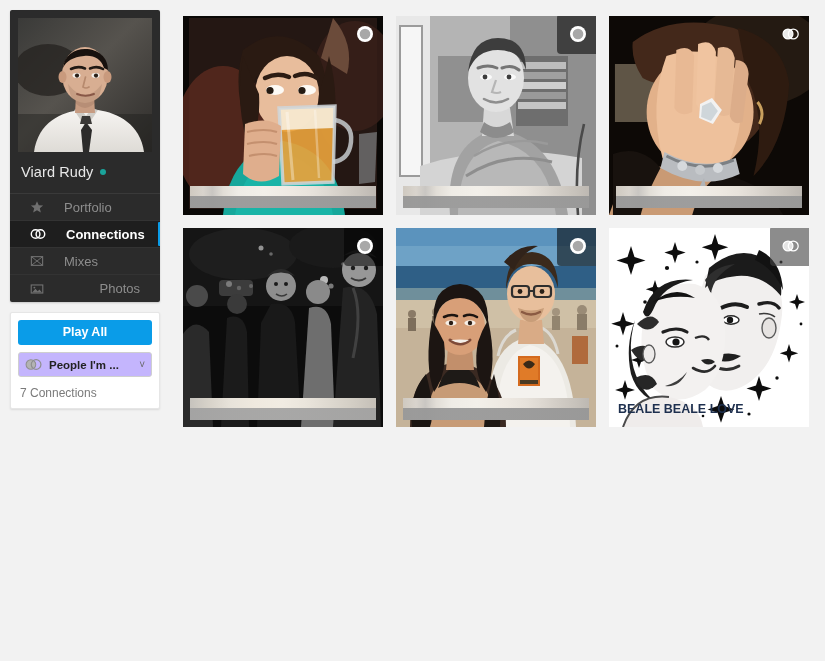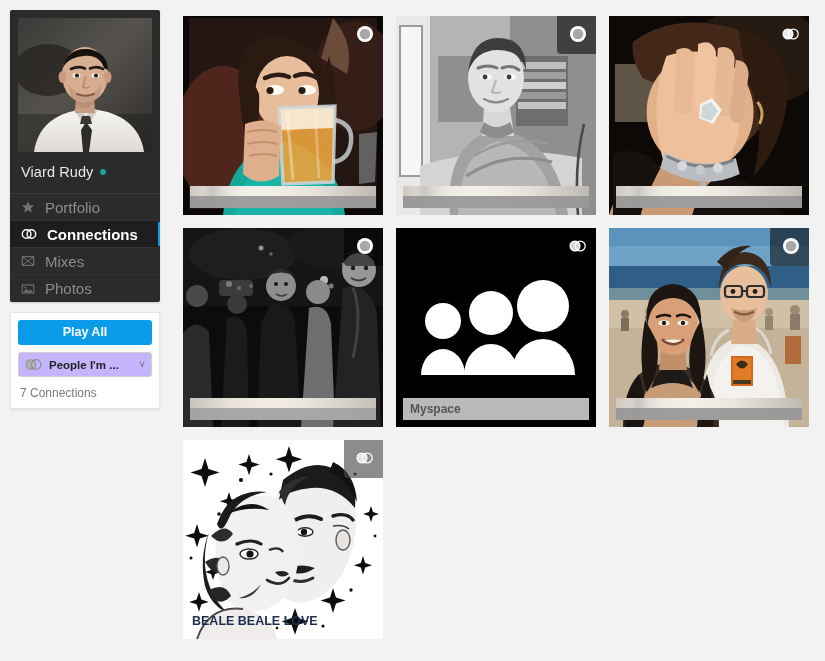--- a/index.html
+++ b/index.html
@@ -34,30 +34,30 @@
   .profile-name-row {
     padding:12px 11px 13px 11px;
     display:flex; align-items:center; gap:7px;
     border-bottom:1px solid #3a3a3a;
   }
   .profile-name { color:#e8e8e8; font-size:14.5px; letter-spacing:.1px; }
   .online-dot { width:6px; height:6px; border-radius:50%; background:#1aa39a; display:block; }
 
   .nav-list { padding:0; }
   .nav-item {
-    display:flex; align-items:center; gap:10px;
+    display:flex; align-items:center; gap:20px;
     height:27px;
-    padding:0 11px;
+    padding:0 20px;
     color:#8d8d8d;
-    font-size:15px;
+    font-size:13px;
     border-bottom:1px solid #333;
     position:relative;
     cursor:pointer;
   }
-  .nav-item:last-child { border-bottom:none; }
+  .nav-item:last-child { border-bottom:none;justify-content:space-between; }
   .nav-item.active { background:#1e1e1e; color:#fff; font-weight:bold; }
   .nav-item.active .active-bar {
     position:absolute; right:-4px; top:1px; bottom:1px;
     width:6px; background:#0a9ce8; border-radius:1px;
   }
   .nav-ico { width:14px; height:14px; display:block; flex:0 0 14px; }
   .nav-item.active .nav-ico path,
   .nav-item.active .nav-ico circle,
   .nav-item.active .nav-ico rect { stroke:#fff; }
   .nav-label { line-height:1; }
@@ -501,43 +501,20 @@
       <svg width="18" height="18" viewBox="0 0 18 18">
         <circle cx="9" cy="9" r="8" fill="#ffffff"></circle>
         <circle cx="9" cy="9" r="5.3" fill="#a8a8a8"></circle>
       </svg>
     </div>
     <div class="caption redacted dark">
       <span class="blurbar"></span>
     </div>
   </div>
 
-  <div class="tile">
-    <div class="tile-art">
-      <svg viewBox="0 0 200 199" preserveAspectRatio="none">
-        <rect width="200" height="199" fill="#000000"></rect>
-
-        <circle cx="47" cy="93" r="18" fill="#ffffff"></circle>
-        <path d="M25 147 a22 26 0 0 1 44 0 Z" fill="#ffffff"></path>
-
-        <circle cx="95" cy="85" r="22" fill="#ffffff"></circle>
-        <path d="M68 147 a27 31 0 0 1 54 0 Z" fill="#ffffff"></path>
-
-        <circle cx="147" cy="78" r="26" fill="#ffffff"></circle>
-        <path d="M115 147 a32 36 0 0 1 64 0 Z" fill="#ffffff"></path>
-      </svg>
-    </div>
-    <div class="badge">
-      <svg width="24" height="16" viewBox="0 0 24 16">
-        <circle cx="8" cy="8" r="6.6" fill="#d6d6d6" stroke="#ffffff" stroke-width="1.6"></circle>
-        <circle cx="15" cy="8" r="6.6" fill="none" stroke="#ffffff" stroke-width="1.7"></circle>
-      </svg>
-    </div>
-    <div class="caption myspace">Myspace</div>
-  </div>
 
   <div class="tile">
     <div class="tile-art">
       <svg viewBox="0 0 200 199" preserveAspectRatio="none">
         <rect width="200" height="199" fill="#b8c9c8"></rect>
         <rect x="0" y="0" width="200" height="44" fill="#6ea2c6"></rect>
         <rect x="0" y="0" width="200" height="18" fill="#5b93bd"></rect>
         <rect x="0" y="38" width="200" height="26" fill="#2f5f86"></rect>
         <rect x="0" y="60" width="200" height="16" fill="#6f8f9b"></rect>
         <rect x="0" y="72" width="200" height="127" fill="#c5b399"></rect>

